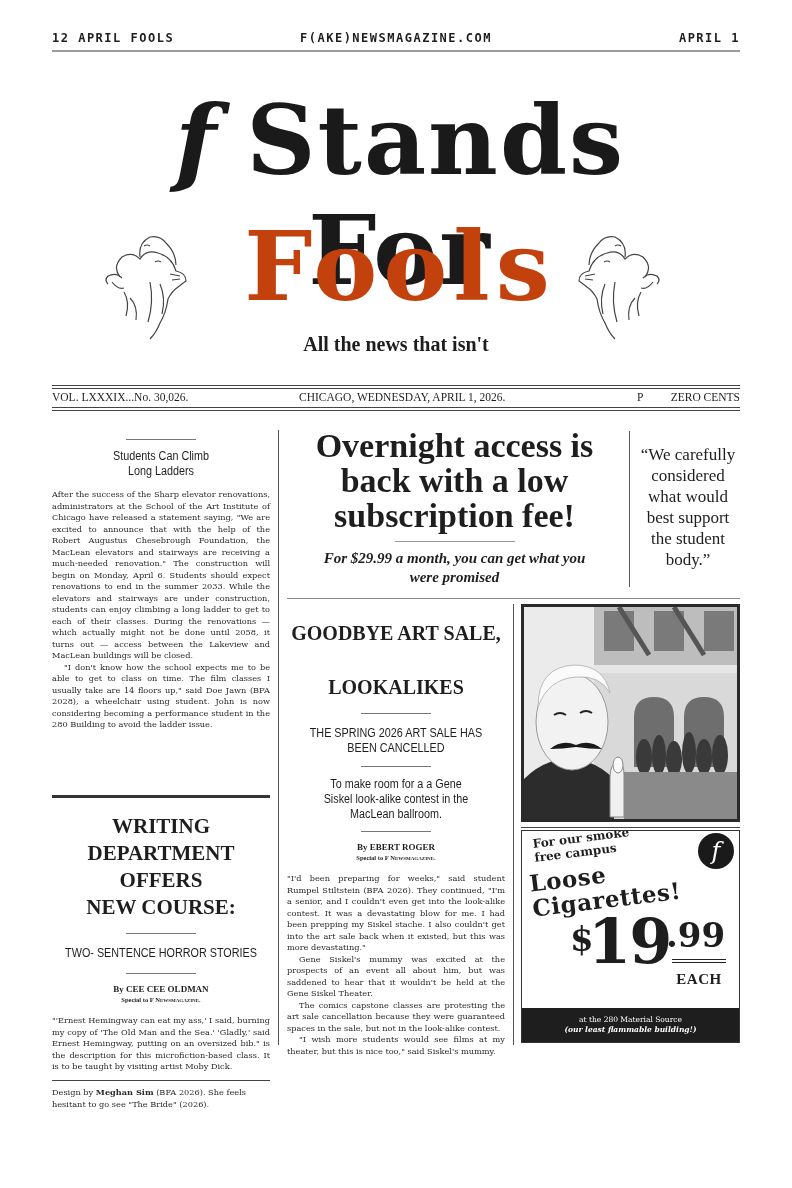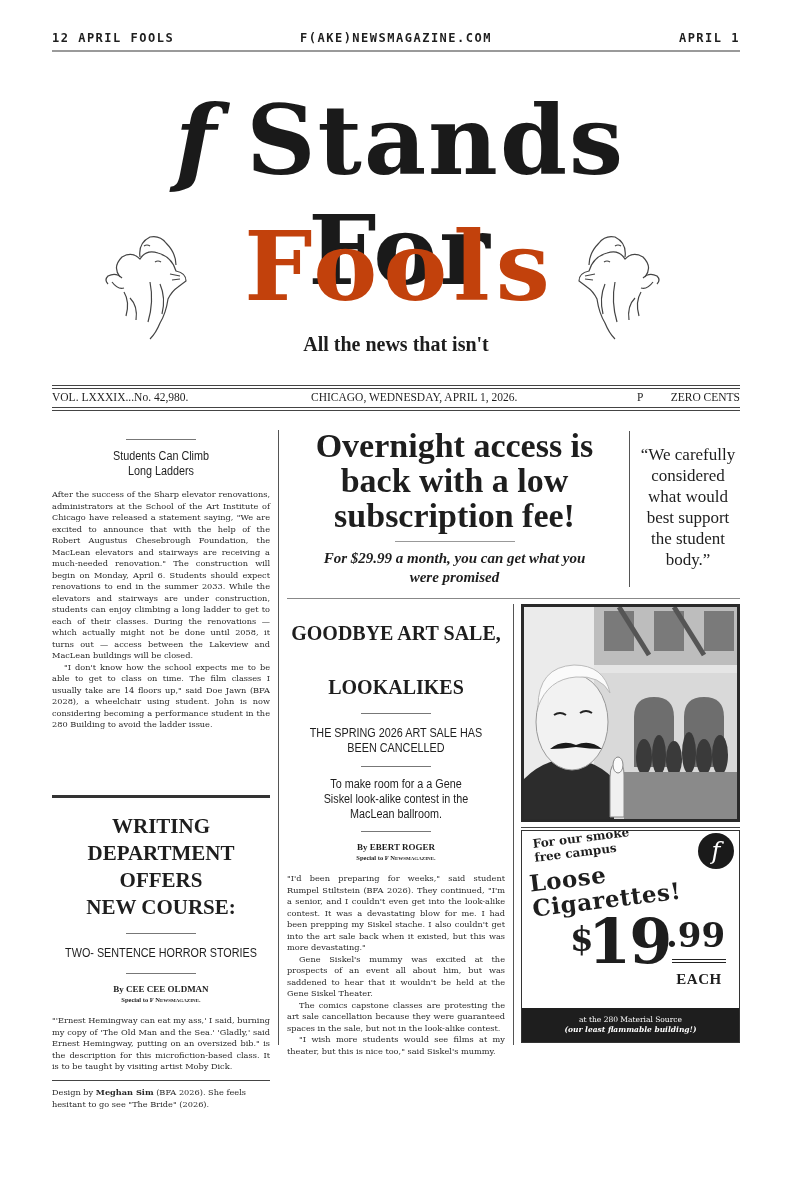--- a/index.html
+++ b/index.html
@@ -98,22 +98,22 @@
     <path d="M24 70 q6 10 2 24 M30 76 q8 8 6 22 M50 60 q4 20 -2 40 M60 62 q6 14 2 30"></path>
     <path d="M12 60 q6 8 12 6"></path>
   </g>
 </svg>
 
 <div class="tagline">All the news that isn't</div>
 
 <div class="dl-rule" style="top:385px;"></div>
 <div class="dl-rule" style="top:388px;"></div>
 <div class="dateline">
-  <span style="left:0;">VOL.  LXXXIX...No.  42,980.</span>
-  <span style="left:259px;">CHICAGO, WEDNESDAY, APRIL 1, 2026.</span>
+  <span style="left:0;">VOL.  LXXXIX...No.  30,026.</span>
+  <span style="left:247px;">CHICAGO, WEDNESDAY, APRIL 1, 2026.</span>
   <span style="left:585px;">P</span>
   <span style="right:0;">ZERO CENTS</span>
 </div>
 <div class="dl-rule" style="top:407px;"></div>
 <div class="dl-rule" style="top:410px;"></div>
 
 <section class="abs" style="left:52px; top:430px; width:218px;">
   <div class="short-rule" style="width:70px; margin-top:9px; margin-bottom:9px;"></div>
   <div class="dek">
     <span>Students Can Climb</span><br>

